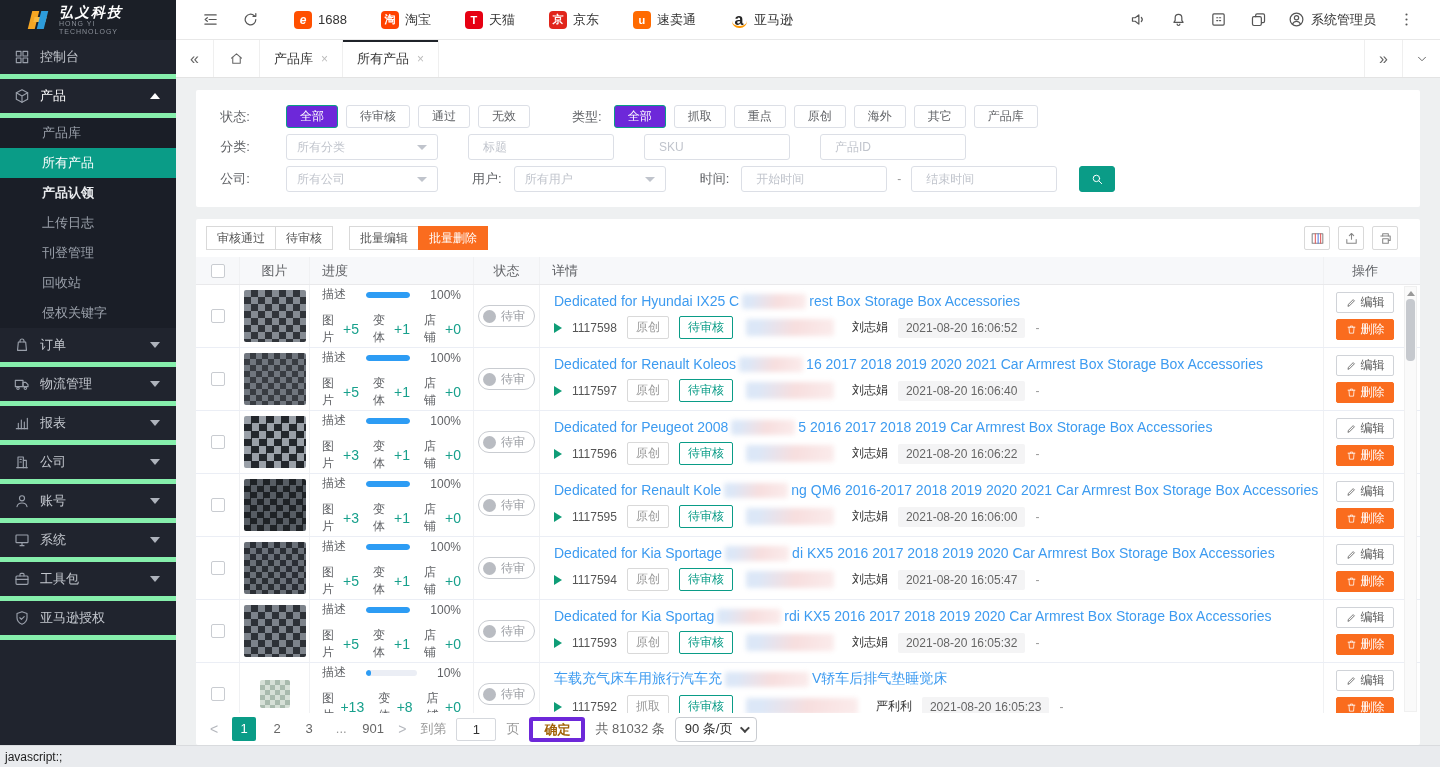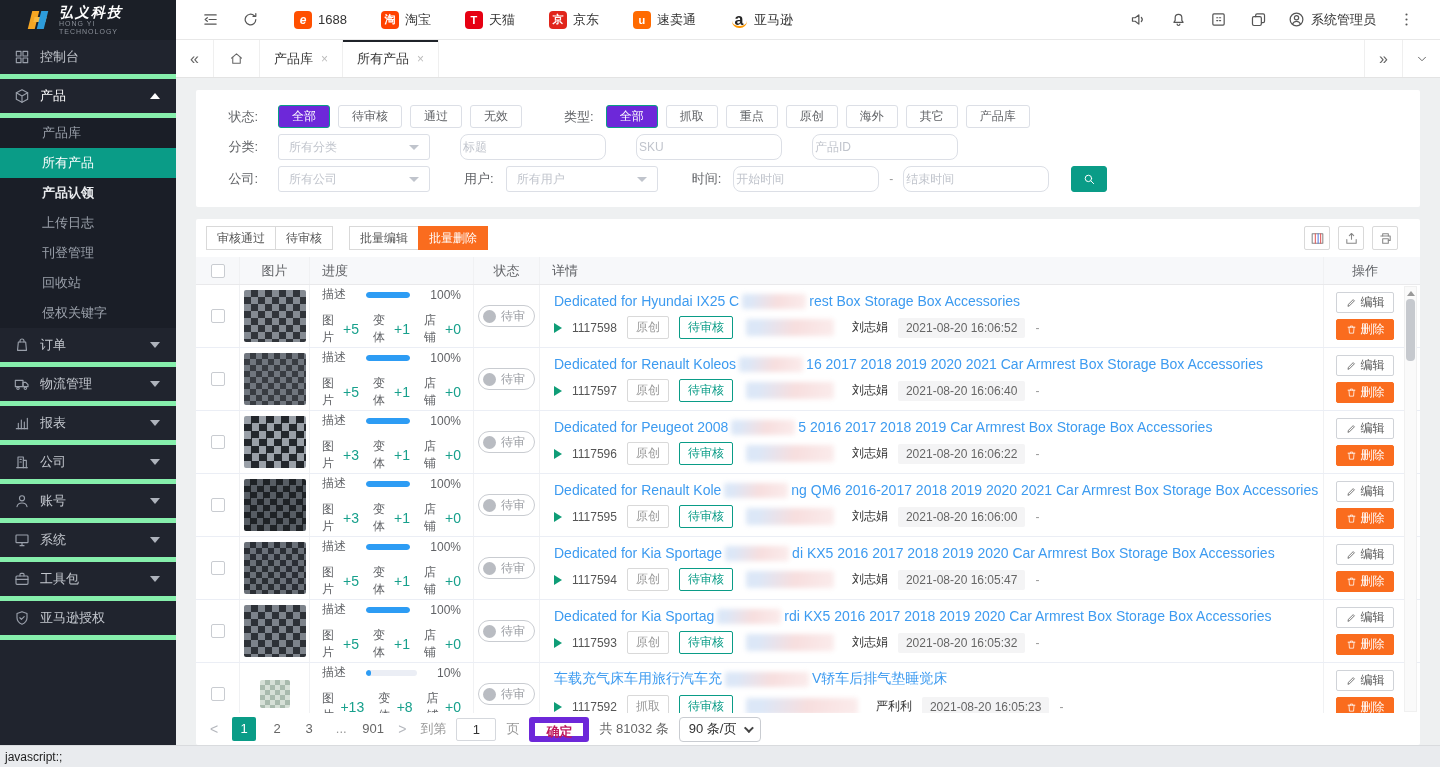--- a/index.html
+++ b/index.html
@@ -53,28 +53,28 @@
   .tab.active::before{content:"";position:absolute;left:0;right:0;top:0;height:2px;background:#1f2329}
   .tab-right{margin-left:auto;display:flex}
   .tab-right .tab-nav{border-right:none;border-left:1px solid #efefef}
   .tab-right .ic{width:14px;height:14px}
   
   .content{flex:1;padding:12px 20px 0;display:flex;flex-direction:column;min-height:0}
   .panel{background:#fff;border-radius:2px}
   
   .filter-panel{padding:9px 16px;flex:none}
   .frow{display:flex;align-items:center;margin:6px 0}
-  .flabel{width:46px;text-align:right;margin-right:20px;color:#606266;font-size:13px;flex:none}
+  .flabel{width:46px;text-align:center;margin-right:28px;color:#606266;font-size:13px;flex:none}
   .flabel-mid{margin-left:34px;margin-right:12px;color:#606266;font-size:13px}
   .fbtn{height:23px;padding:0 13px;margin-right:8px;background:#fff;border:1px solid #dcdfe6;border-radius:3px;color:#606266;font-size:12px;cursor:pointer}
   .fbtn-active{background:#6d28d9;border-color:#0a9c87;color:#fff}
   .fsel{width:152px;height:26px;border:1px solid #dcdfe6;border-radius:3px;display:flex;align-items:center;padding:0 10px;color:#c0c4cc;font-size:12px;cursor:pointer;background:#fff}
   .fsel span{flex:1}
   .fsel-caret{width:0;height:0;border-left:5px solid transparent;border-right:5px solid transparent;border-top:5px solid #c0c4cc}
-  .finput{width:146px;height:26px;border:1px solid #dcdfe6;border-radius:8px;padding:0 2px;font-size:12px;color:#333;outline:none}
+  .finput{width:146px;height:26px;border:1px solid #dcdfe6;border-radius:3px;padding:0 14px;font-size:12px;color:#333;outline:none}
   .finput::placeholder{color:#c0c4cc}.gap30{margin-right:30px}
   .dash-sep{color:#999;margin:0 10px}
   .search-btn{width:36px;height:26px;margin-left:22px;background:#0a9c87;border:1px solid #0a9c87;border-radius:3px;display:flex;align-items:center;justify-content:center;cursor:pointer}
   .search-btn .ic{width:14px;height:14px;color:#fff}
   
   .table-panel{margin-top:12px;flex:1;display:flex;flex-direction:column;min-height:0;position:relative}
   .toolbar{height:38px;display:flex;align-items:center;padding:0 10px;flex:none}
   .tbtn{height:24px;padding:0 10px;background:#fff;border:1px solid #d9d9d9;color:#555;font-size:12px;cursor:pointer}
   .tbtn+.tbtn{margin-left:-1px}
   .tgroup{margin-right:16px;display:flex}
@@ -139,21 +139,21 @@
   .vthumb{width:9px;height:62px;background:#c6c9ce;border-radius:4px;margin:0 auto}
   
   .pagination{height:32px;display:flex;align-items:center;gap:10px;padding:0 10px;font-size:13px;color:#666;flex:none}
   .pg-arrow{color:#b4b7bd;font-size:14px;cursor:pointer;padding:0 4px}
   #pg-pages{display:flex;align-items:center;gap:10px}
   .pg-num{min-width:22px;height:24px;line-height:24px;text-align:center;cursor:pointer}
   .pg-num.pg-active{background:#0a9c87;color:#fff;border-radius:2px;min-width:24px}
   .pg-ellipsis{color:#999;cursor:default}
   .pg-goto{color:#999}
   .pg-input{width:40px;height:23px;border:1px solid #d5d8dd;border-radius:2px;text-align:center;font-size:13px;color:#333;outline:none}
-  .pg-confirm{height:25px;padding:0 11px;border:6px solid #6d28d9;border-radius:3px;background:#fff;color:#be185d;font-weight:bold;font-size:13px;cursor:pointer}
+  .pg-confirm{height:25px;padding:0 11px;border:4px solid #6d28d9;border-radius:3px;background:#fff;color:#a16207;font-weight:bold;font-size:13px;cursor:pointer}
   .pg-select{height:25px;border:1px solid #c9ccd1;border-radius:4px;display:flex;align-items:center;gap:8px;padding:0 9px;cursor:pointer;color:#333}
   .pg-caret{width:7px;height:7px;border-right:2px solid #444;border-bottom:2px solid #444;transform:rotate(45deg) translateY(-2px)}
   
   .statusbar{height:22px;background:#e9ebee;border-top:1px solid #d9dbde;display:flex;align-items:center;padding:0 5px;font-size:12px;color:#222}
   
   .ic{display:block}
   .ic path,.ic circle,.ic rect{fill:none;stroke:currentColor;stroke-width:1.7;stroke-linecap:round;stroke-linejoin:round}
   .ic .f{fill:currentColor;stroke:none}
 </style>
 </head>

